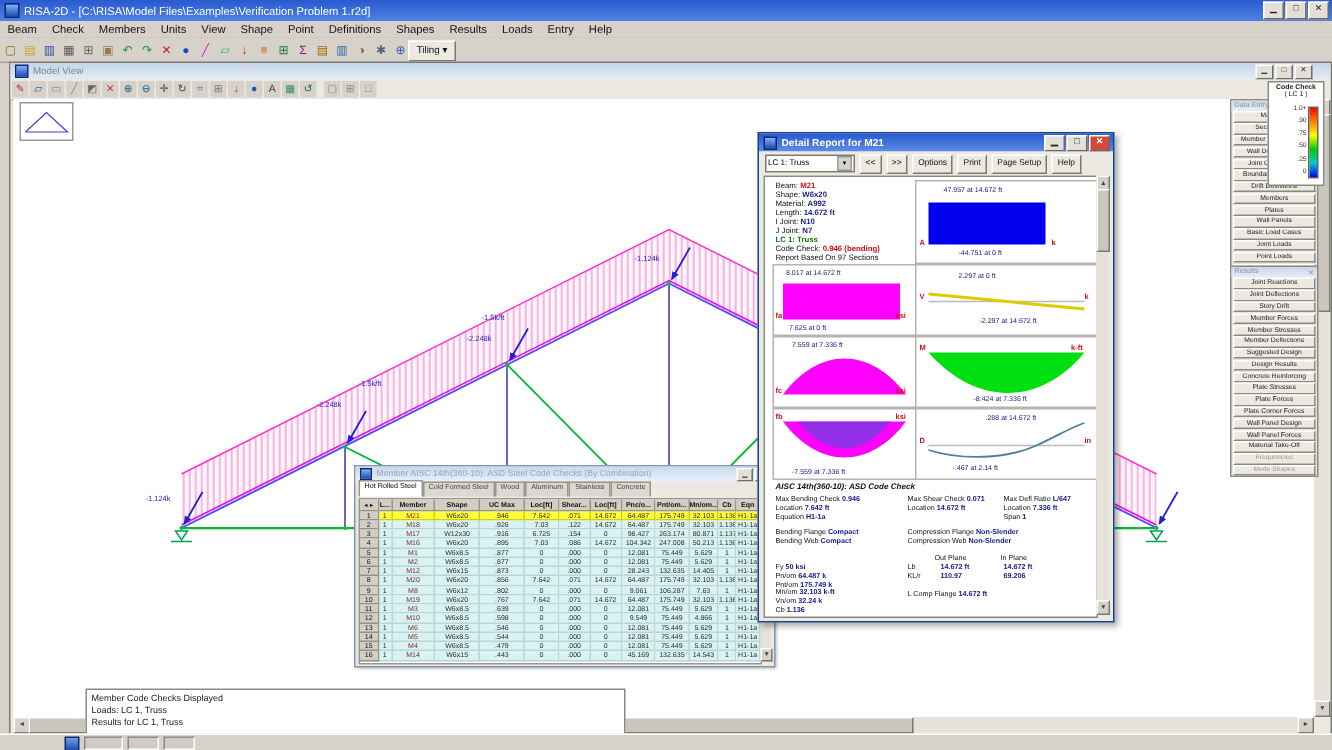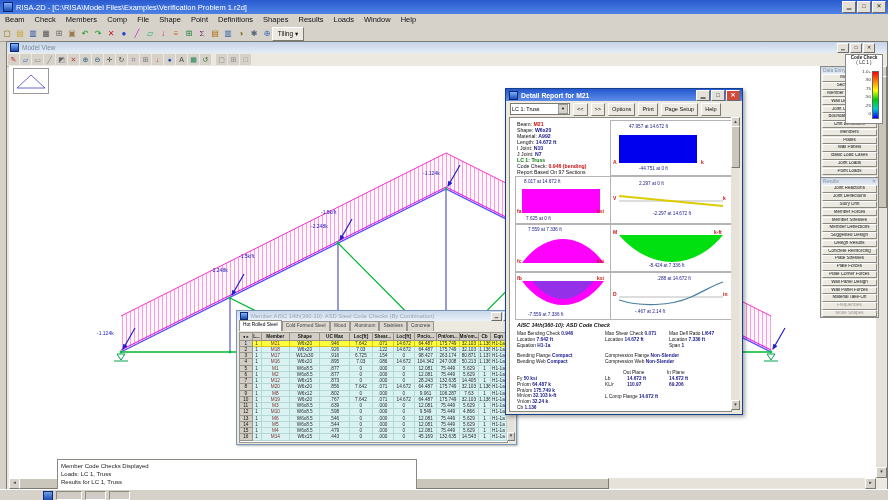--- a/index.html
+++ b/index.html
@@ -102,29 +102,29 @@
     <span style="flex:1"></span>
     <span class="winbtn">▁</span>
     <span class="winbtn">□</span>
     <span class="winbtn" style="margin-right:2px">✕</span>
   </div>
 
   <div class="abs menubar" id="menubar">
       <span class="menu-item">Beam</span>
       <span class="menu-item">Check</span>
       <span class="menu-item">Members</span>
-      <span class="menu-item">Comp</span>
-      <span class="menu-item">File</span>
+      <span class="menu-item">Units</span>
+      <span class="menu-item">View</span>
       <span class="menu-item">Shape</span>
       <span class="menu-item">Point</span>
       <span class="menu-item">Definitions</span>
       <span class="menu-item">Shapes</span>
       <span class="menu-item">Results</span>
       <span class="menu-item">Loads</span>
-      <span class="menu-item">Window</span>
+      <span class="menu-item">Entry</span>
       <span class="menu-item">Help</span>
     </div>
 
   <div class="abs toolbar-main" id="main-toolbar" style="position:absolute;">
     <div class="abs btn3d" id="tiling-btn">
       <span>Tiling</span> <span>▾</span>
     </div>
   <span class="icon" style="color: rgb(138, 109, 0);">▢</span>
       <span class="icon" style="color: rgb(200, 162, 40);">▤</span>
       <span class="icon" style="color: rgb(46, 78, 158);">▥</span>

